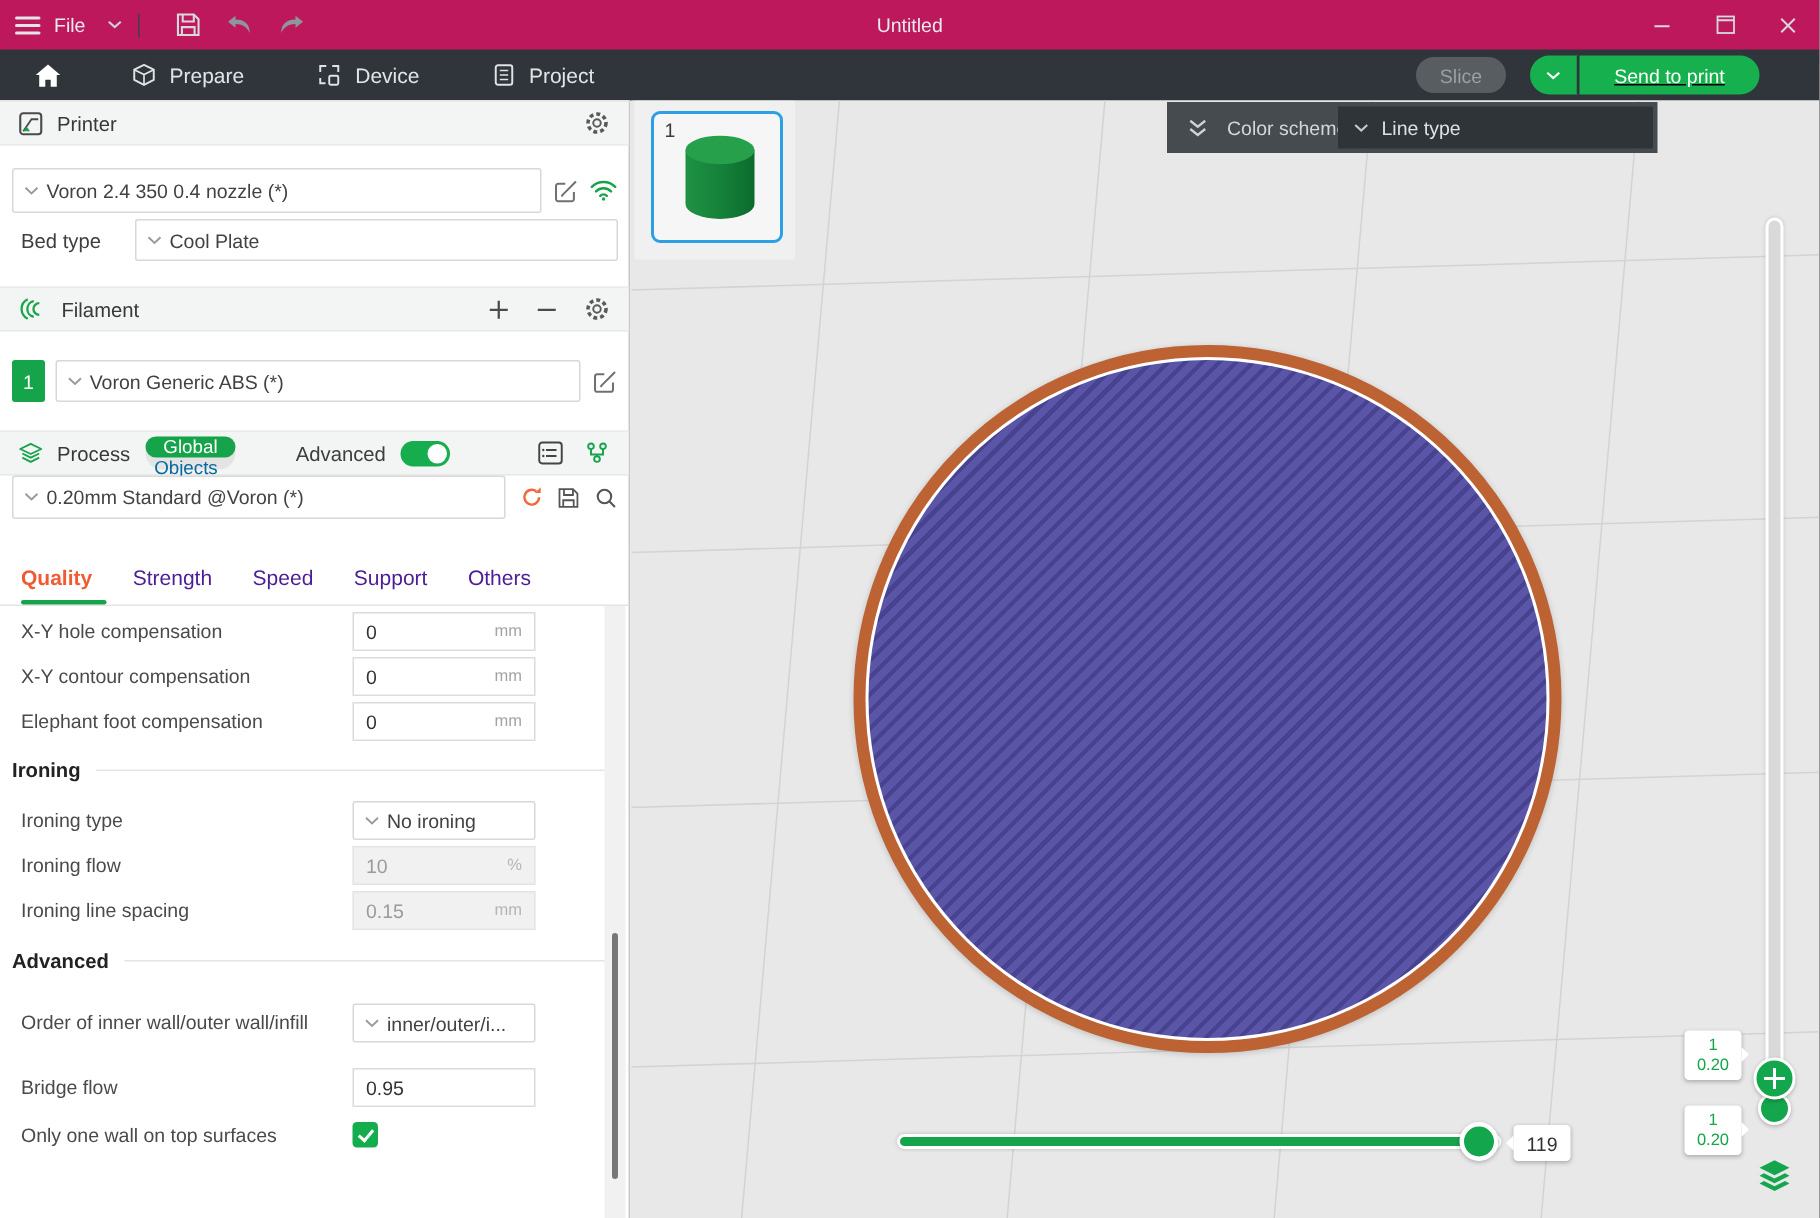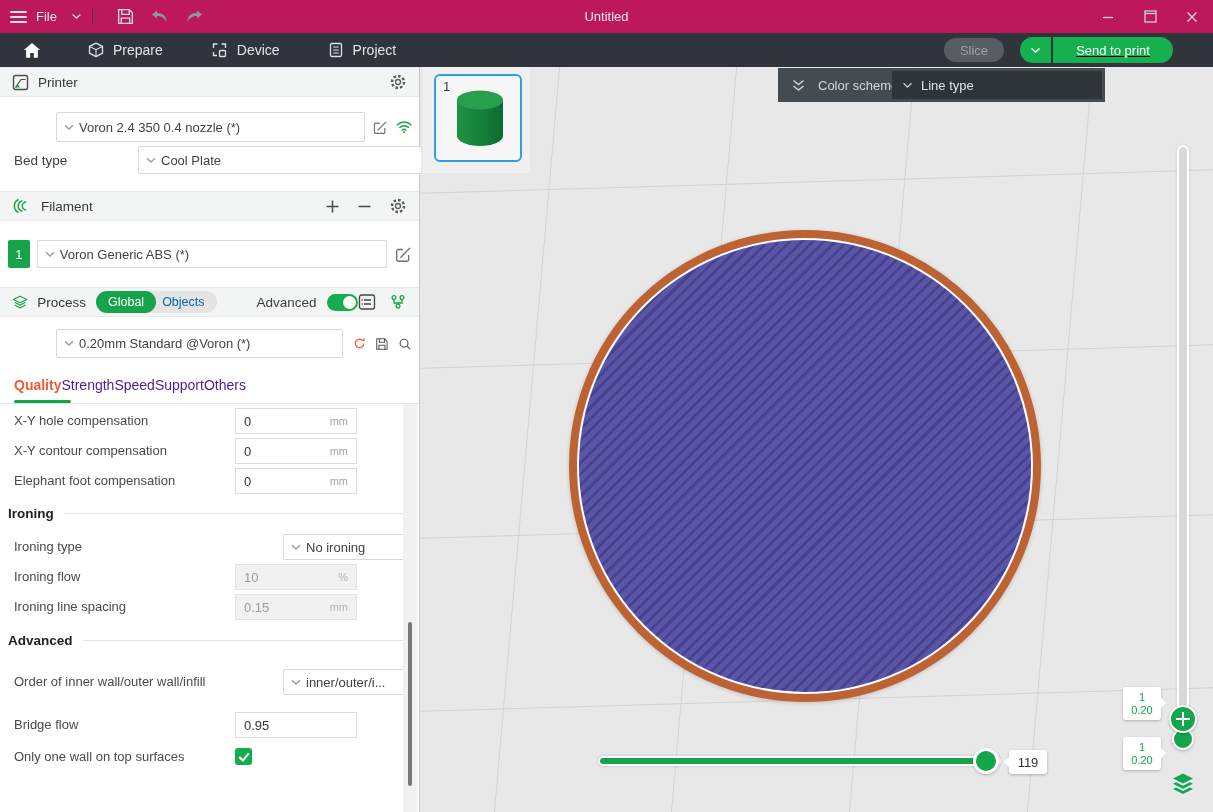--- a/index.html
+++ b/index.html
@@ -30,32 +30,32 @@
   .slice-btn { position:absolute; right:209px; top:5px; width:60px; height:24px; border-radius:12px; background:#575d61; color:#9aa1a6; font-size:13px; display:flex; align-items:center; justify-content:center; }
   .send-group { position:absolute; right:40px; top:4px; height:42px; display:flex;text-decoration:underline; }
   .send-chevron { width:31px; height:26px; background:#16b14e; border-radius:13px 0 0 13px; border-right:2px solid #2f353a; display:flex; align-items:center; justify-content:center; }
   .send-main { width:120px; height:26px; background:#16b14e; border-radius:0 13px 13px 0; color:#fff; font-size:13px; display:flex; align-items:center; justify-content:center; }
 
   
   .sidebar { position:absolute; left:0; top:67px; width:420px; height:745px; background:#fff; border-right:1px solid #c9c9c9; box-sizing:border-box; }
   .sec-head { position:absolute; left:0; width:100%; height:30px; background:#f3f4f4; border-top:1px solid #e9e9e9; border-bottom:1px solid #e9e9e9; box-sizing:border-box; display:flex; align-items:center; padding:0 12px; }
   .sec-title { font-size:13.5px; color:#383838; margin-left:9px; }
   .head-right { margin-left:auto; display:flex; align-items:center; gap:17px; }
-  .select { box-sizing:border-box; border:1px solid #d8d8d8; border-radius:2px; background:#fff; display:flex; align-items:center; padding:0 7px; font-size:13px; color:#424242; gap:5px; white-space:nowrap; overflow:hidden;margin-left:48px; }
+  .select { box-sizing:border-box; border:1px solid #d8d8d8; border-radius:2px; background:#fff; display:flex; align-items:center; padding:0 7px; font-size:13px; color:#424242; gap:5px; white-space:nowrap; overflow:hidden; }
   .row-abs { position:absolute; display:flex; align-items:center; }
   .lbl { font-size:13.5px; color:#3e3e3e; }
   .slot-badge { width:22px; height:28px; background:#16a44a; color:#fff; font-size:13px; display:flex; align-items:center; justify-content:center; border-radius:2px; }
 
-  .seg-pill { display:flex; align-items:center; background:#e4e4e4; border-radius:11px; height:22px; }
+  .seg-pill { display:flex; align-items:center; background:#e4e4e4; border-radius:11px; height:22px;flex-direction:column; }
   .seg-on { background:#16a44a; color:#fff; border-radius:11px; height:22px; padding:0 12px; display:flex; align-items:center; font-size:12.5px; }
   .seg-off { color:#0369a1; padding:0 12px 0 6px; font-size:12.5px; }
   .toggle { width:33px; height:17px; background:#15ad4e; border-radius:9px; position:relative; }
   .toggle::after { content:""; position:absolute; right:2px; top:2px; width:13px; height:13px; background:#fff; border-radius:50%; }
 
-  .ptabs { position:absolute; left:0; top:300px; width:100%; height:37px; border-bottom:1px solid #e4e4e4; box-sizing:border-box; display:flex; align-items:center; padding-left:14px; }
+  .ptabs { position:absolute; left:0; top:300px; width:100%; height:37px; border-bottom:1px solid #e4e4e4; box-sizing:border-box; display:flex; align-items:center; padding-left:14px; gap:27px; }
   .ptab { font-size:14px; color:#4c1d95; }
   .ptab.active { color:#f25a33; font-weight:bold; }
   .ptab-underline { position:absolute; left:14px; bottom:0; width:57px; height:3px; background:#16a44a; border-radius:2px; }
 
   .params { position:absolute; left:0; top:337px; width:420px; height:408px; overflow:hidden; }
   .prow { position:absolute; left:0; width:100%; height:30px; }
   .plabel { position:absolute; left:14px; top:50%; transform:translateY(-50%); font-size:13px; color:#4a4a4a; width:200px; line-height:16px; }
   .plabel.modified { color:#f4714f; }
   .pinput { position:absolute; left:235px; top:2px; width:122px; height:26px; box-sizing:border-box; border:1px solid #dcdcdc; background:#fff; display:flex; align-items:center; padding:0 8px; font-size:13px; color:#333; }
   .pinput .unit { margin-left:auto; color:#a4a4a4; font-size:11px; }
@@ -300,21 +300,21 @@
           <circle cx="4.2" cy="11" r="0.8" fill="#444" stroke="none"></circle>
         </svg>
         <svg width="18" height="18" viewBox="0 0 18 18" fill="none" stroke="#17a44b" stroke-width="1.3">
           <circle cx="5" cy="4.5" r="1.9"></circle>
             <circle cx="13" cy="4.5" r="1.9"></circle>
             <circle cx="9" cy="13" r="1.9"></circle>
           <path d="M5 6.4 V10 h8 V6.4 M9 10 v1.2"></path>
         </svg>
       </div>
     </div>
-    <div class="row-abs" style="left:8px; top:262px; height:29px; width:404px;">
+    <div class="row-abs" style="left:8px; top:250px; height:29px; width:404px;">
       <div class="select" style="width:330px; height:29px;">
         <svg width="10" height="7" viewBox="0 0 10 7">
             <path d="M1 1.2 L5 5 9 1.2" fill="none" stroke="#9a9a9a" stroke-width="1.3"></path>
           </svg>
         <span>0.20mm Standard @Voron (*)</span>
       </div>
       <svg width="15" height="15" viewBox="0 0 14 14" style="margin-left:10px">
         <path d="M11.6 7 a4.6 4.6 0 1 1 -1.7-3.6" fill="none" stroke="#f0683c" stroke-width="1.5"></path>
         <path d="M12.6 0.8 L12.6 4.4 L9 4.4 Z" fill="#f0683c"></path>
       </svg>

